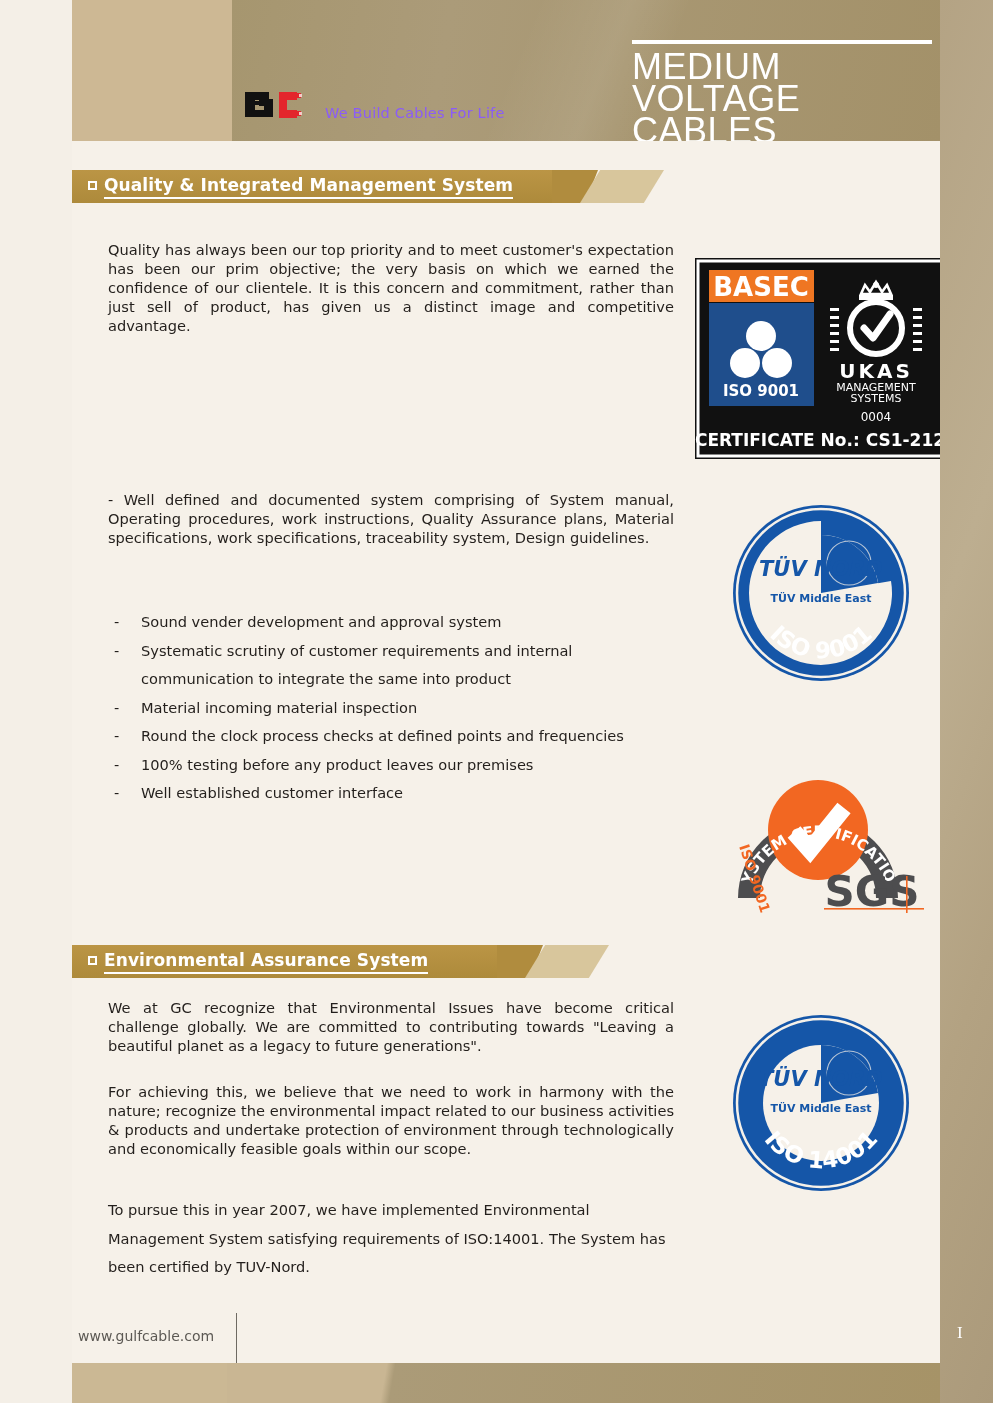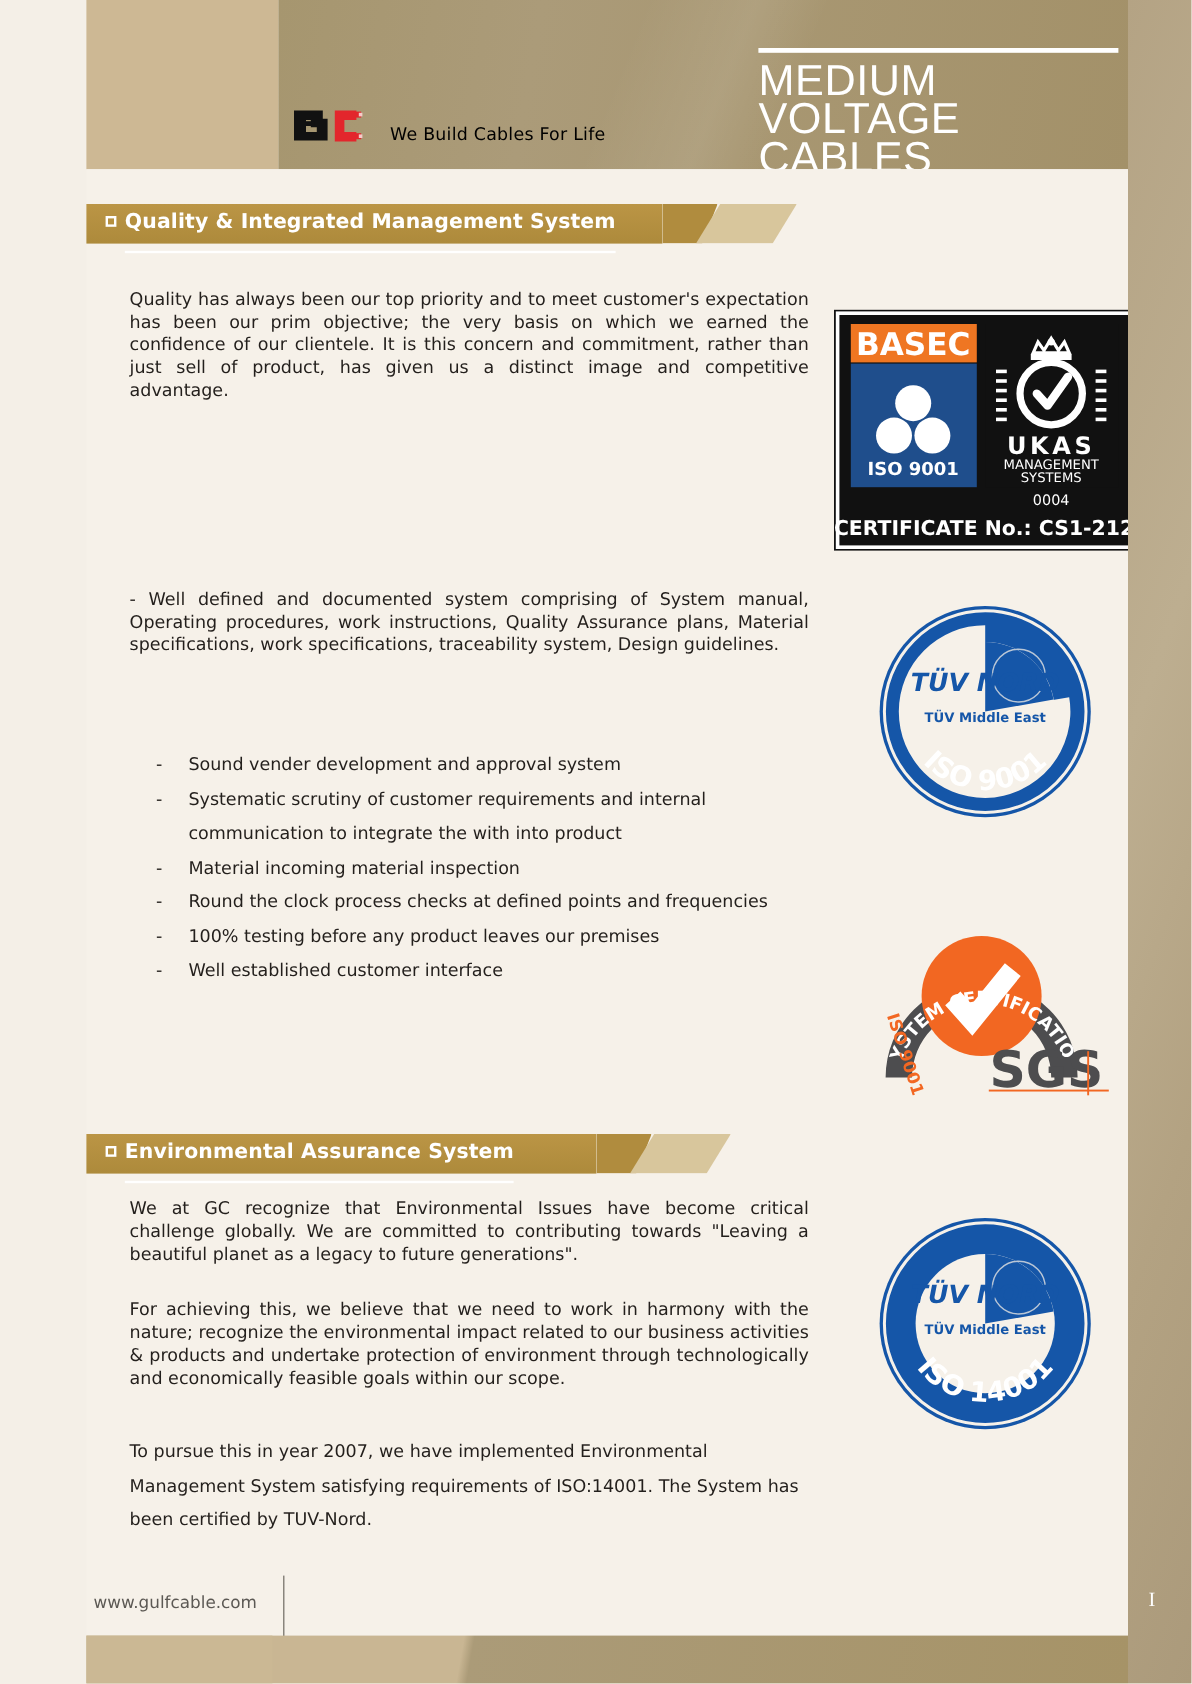--- a/index.html
+++ b/index.html
@@ -11,21 +11,21 @@
   }
   .page{position:absolute;inset:0;}
   .topband-left{position:absolute;left:72px;top:0;width:160px;height:141px;background:#cdb894;}
   .topband-right{position:absolute;left:232px;top:0;width:710px;height:141px;
       background:linear-gradient(100deg,#a6966f 0%,#ab9b79 30%,#a89772 55%,#a39169 100%);}
   .topband-sheen{position:absolute;left:232px;top:0;width:710px;height:141px;
       background:linear-gradient(112deg,rgba(255,255,255,0) 40%,rgba(255,255,255,.09) 52%,rgba(255,255,255,0) 60%);}
 
   .logo{position:absolute;left:243px;top:88px;width:60px;height:34px;}
   .logo svg{display:block;}
-  .tagline{position:absolute;left:325px;top:105px;font-size:14.5px;color:#000000;
+  .tagline{position:absolute;left:325px;top:105px;font-size:14.5px;color:#8b5cf6;
            font-family:"DejaVu Sans","Liberation Sans",sans-serif;letter-spacing:.2px;}
 
   .doctitle{position:absolute;left:632px;top:40px;width:300px;}
   .doctitle .rule{height:4px;background:#fff;margin:0;}
   .doctitle .rule.top{margin-bottom:7px;}
   .doctitle .rule.bot{margin-top:6px;}
   .doctitle .t{color:#fff;font-size:36px;line-height:32px;letter-spacing:.5px;
                font-family:"Liberation Sans",sans-serif;font-weight:400;}
 
   
@@ -43,29 +43,29 @@
   .secband .bar{position:absolute;left:0;top:0;height:33px;background:#b58f3e;
       background:linear-gradient(180deg,#bb9545 0%,#ad8a3b 100%);}
   .secband .notch{position:absolute;top:0;height:33px;width:46px;background:#b08c3e;
       clip-path:polygon(0 0,100% 0,72% 100%,0 100%);}
   .secband .tail{position:absolute;top:0;height:33px;width:84px;
       background:#d8c69c;clip-path:polygon(24% 0,100% 0,76% 100%,0 100%);}
   .secband .label{position:absolute;left:16px;top:5px;color:#fff;font-size:17px;font-weight:bold;
       font-family:"DejaVu Sans","Liberation Sans",sans-serif;white-space:nowrap;letter-spacing:.1px;}
   .secband .label .sq{display:inline-block;width:9px;height:9px;border:2px solid #fff;
       margin-right:7px;vertical-align:1px;box-sizing:border-box;}
-  .secband .label .txt{border-bottom:2px solid #fff;padding-bottom:14px;}
+  .secband .label .txt{border-bottom:2px solid #fff;padding-bottom:2px;}
 
   
   .col{position:absolute;left:108px;width:566px;color:#231f1c;}
   p.just{margin:0 0 0 0;font-size:14.6px;line-height:19px;text-align:justify;
          text-justify:inter-word;}
   p.left{margin:0;font-size:14.6px;line-height:28.5px;text-align:left;}
   .tight{line-height:27px;}
-  ul.dash{margin:16px;padding:0;list-style:none;}
+  ul.dash{margin:0;padding:0;list-style:none;}
   ul.dash li{font-size:14.6px;line-height:28.5px;position:relative;padding-left:33px;}
   ul.dash li::before{content:"-";position:absolute;left:6px;top:0;}
 
   
   .footer-url{position:absolute;left:78px;top:1328px;font-size:14px;color:#5c5954;
       font-family:"DejaVu Sans","Liberation Sans",sans-serif;}
   .footer-div{position:absolute;left:236px;top:1313px;width:1px;height:55px;background:#6e6a62;}
   .pagenum{position:absolute;left:957px;top:1323px;color:#fff;font-size:17px;
       font-family:"Liberation Serif",serif;}
 
@@ -119,21 +119,21 @@
   </div>
 
 
   <div class="col" style="top:490px;">
     <p class="just">-  Well defined and documented system comprising of System manual, Operating procedures, work instructions, Quality Assurance plans, Material specifications, work specifications, traceability system, Design guidelines.</p>
   </div>
 
   <div class="col" style="top:608px;">
     <ul class="dash">
       <li>Sound vender development and approval system</li>
-      <li>Systematic scrutiny of customer requirements and internal communication to integrate the with into product</li>
+      <li>Systematic scrutiny of customer requirements and internal communication to integrate the same into product</li>
       <li>Material incoming material inspection</li>
       <li>Round the clock process checks at defined points and frequencies</li>
       <li>100% testing before any product leaves our premises</li>
       <li>Well established customer interface</li>
     </ul>
   </div>
 
 
   <div class="secband" style="left:72px;top:945px;width:560px;">
     <div class="bar" style="width:425px;"></div>

